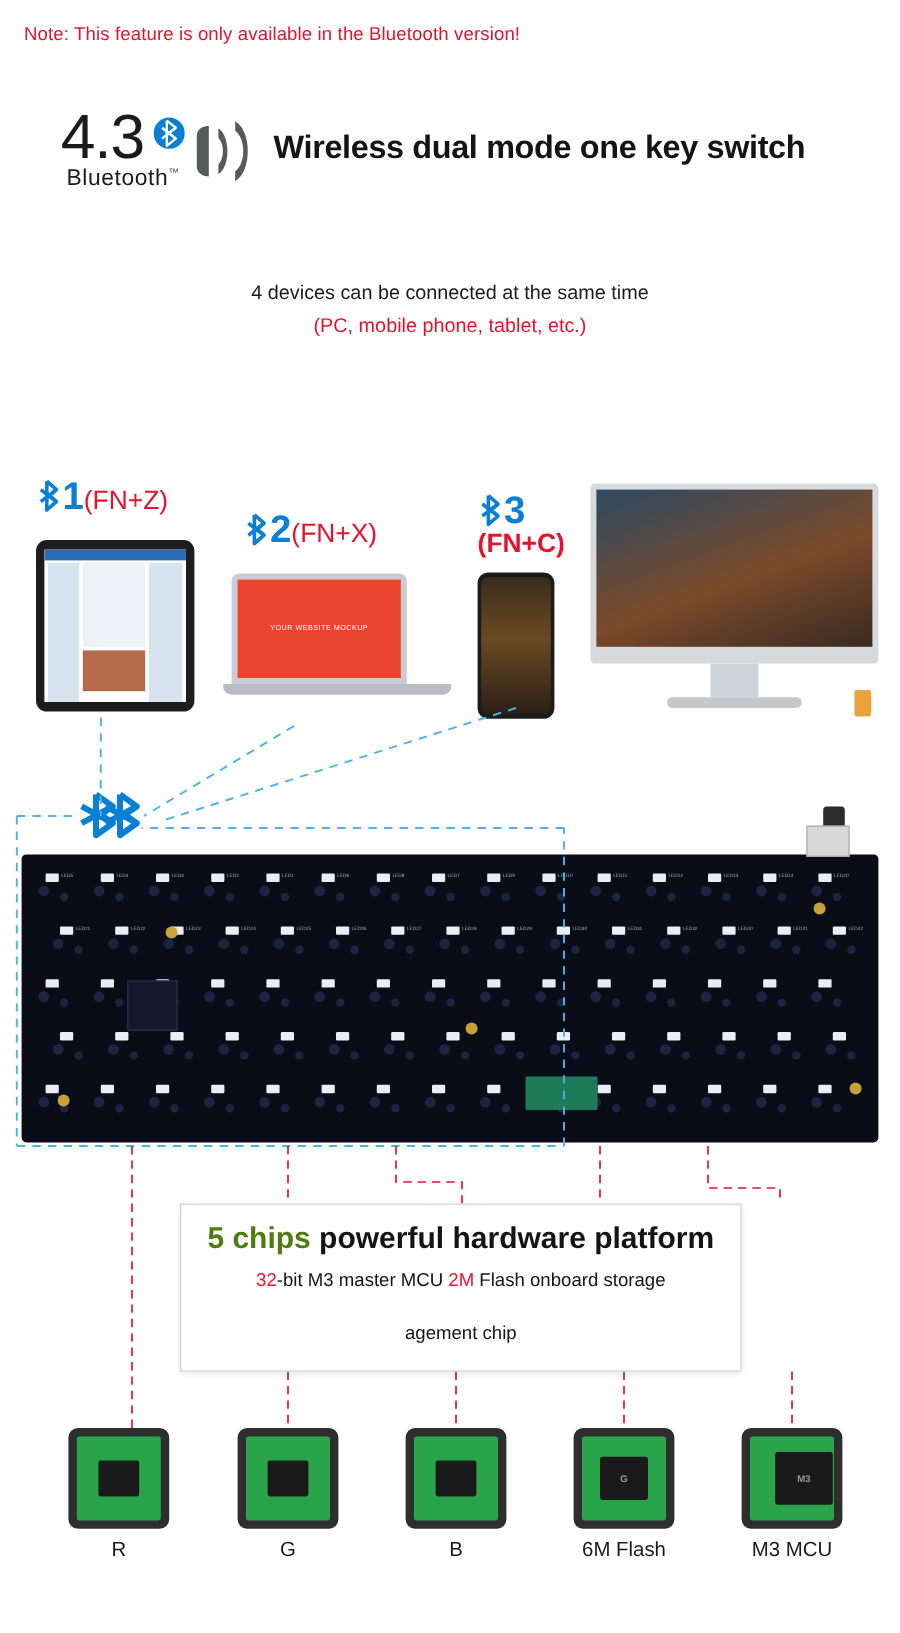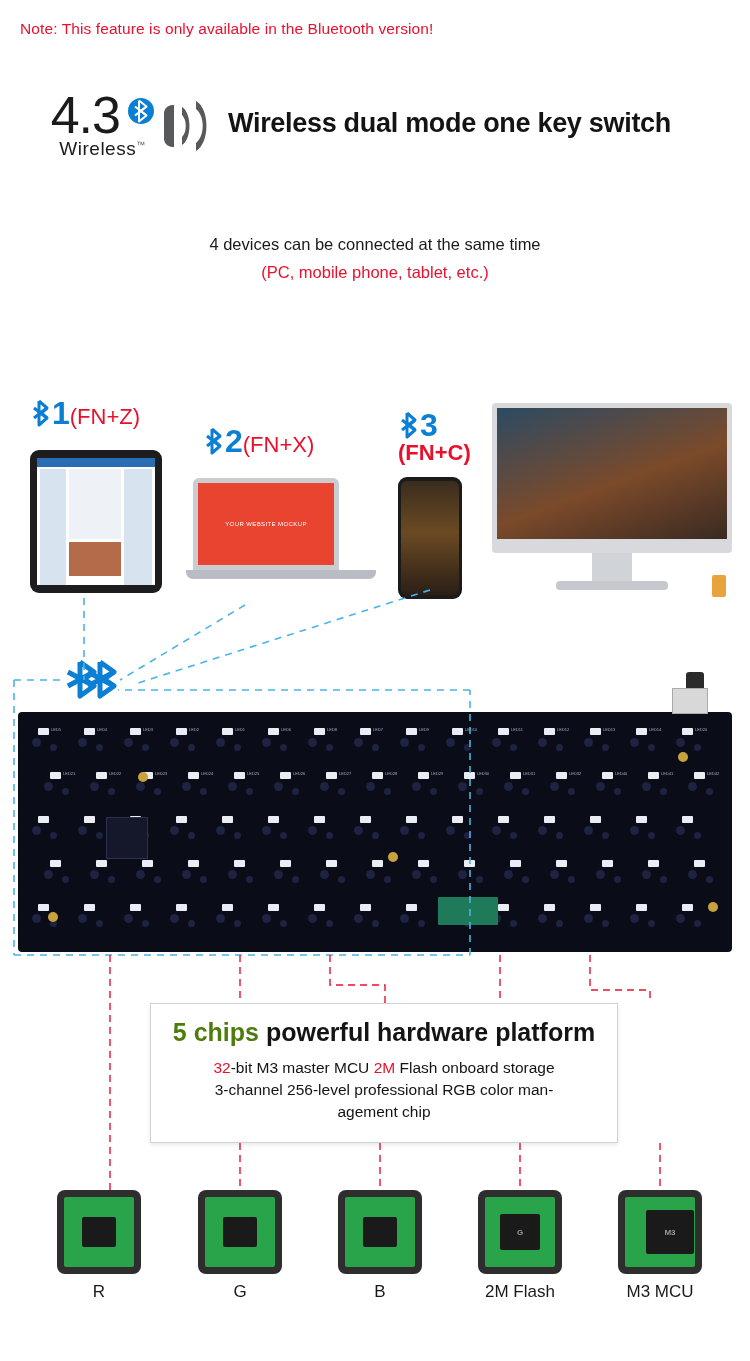--- a/index.html
+++ b/index.html
@@ -236,21 +236,21 @@
   <span class="bt-five">4.3</span>
   <span class="bt-mark">
     <svg width="26" height="40" viewBox="0 0 26 40">
       <circle cx="13" cy="20" r="13" fill="#0b7fd4"></circle>
       <path d="M11 9.5 L18.5 15.5 L11 21.5 L11 9.5 M11 18.5 L18.5 24.5 L11 30.5 L11 18.5" fill="none" stroke="#ffffff" stroke-width="2" stroke-linejoin="round"></path>
       <line x1="7" y1="15.5" x2="18.5" y2="24.5" stroke="#ffffff" stroke-width="2"></line>
       <line x1="7" y1="24.5" x2="18.5" y2="15.5" stroke="#ffffff" stroke-width="2"></line>
     </svg>
   </span>
   <div class="bt-word">
-    <span>Wireless</span><span class="bt-tm">™</span>
+    <span>Bluetooth</span><span class="bt-tm">™</span>
   </div>
 </div>
 
 <div class="waves">
   <svg width="62" height="62" viewBox="0 0 62 62">
     <g fill="#58595b">
       <path d="M4 44 L4 18 C4 18 4 10 14 10 L14 52 C4 52 4 44 4 44 Z"></path>
       <path d="M22 12 C32 18 32 44 22 50 L22 42 C27 37 27 25 22 20 Z"></path>
       <path d="M36 6 C50 14 50 48 36 56 L36 48 C45 41 45 21 36 14 Z"></path>
     </g>
@@ -629,21 +629,21 @@
     <path d="M660 1143 L660 1190"></path>
   </g>
 </svg>
 
 <div class="chipbox">
   <div class="t1">
     <span class="pink">5 chips</span><span> powerful hardware platform</span>
   </div>
   <div class="t2">
     <span class="red">32</span><span>-bit M3 master MCU </span><span class="red">2M</span><span> Flash onboard storage</span><br>
-    <span>3-channel 256-level professional RGB color man-</span><br>
+    <br>
     <span>agement chip</span>
   </div>
 </div>
 
 <div class="chips">
   <div class="chip-item" style="left:53px;">
     <div class="frame">
         <div class="board">
           <div class="die small"></div>
         </div>
@@ -665,21 +665,21 @@
         </div>
       </div>
     <div class="cap">B</div>
   </div>
   <div class="chip-item" style="left:474px;">
     <div class="frame">
         <div class="board">
           <div class="die mid">G</div>
         </div>
       </div>
-    <div class="cap">2M Flash</div>
+    <div class="cap">6M Flash</div>
   </div>
   <div class="chip-item" style="left:614px;">
     <div class="frame">
         <div class="board">
           <div class="die big">M3</div>
         </div>
       </div>
     <div class="cap">M3 MCU</div>
   </div>
 </div>

